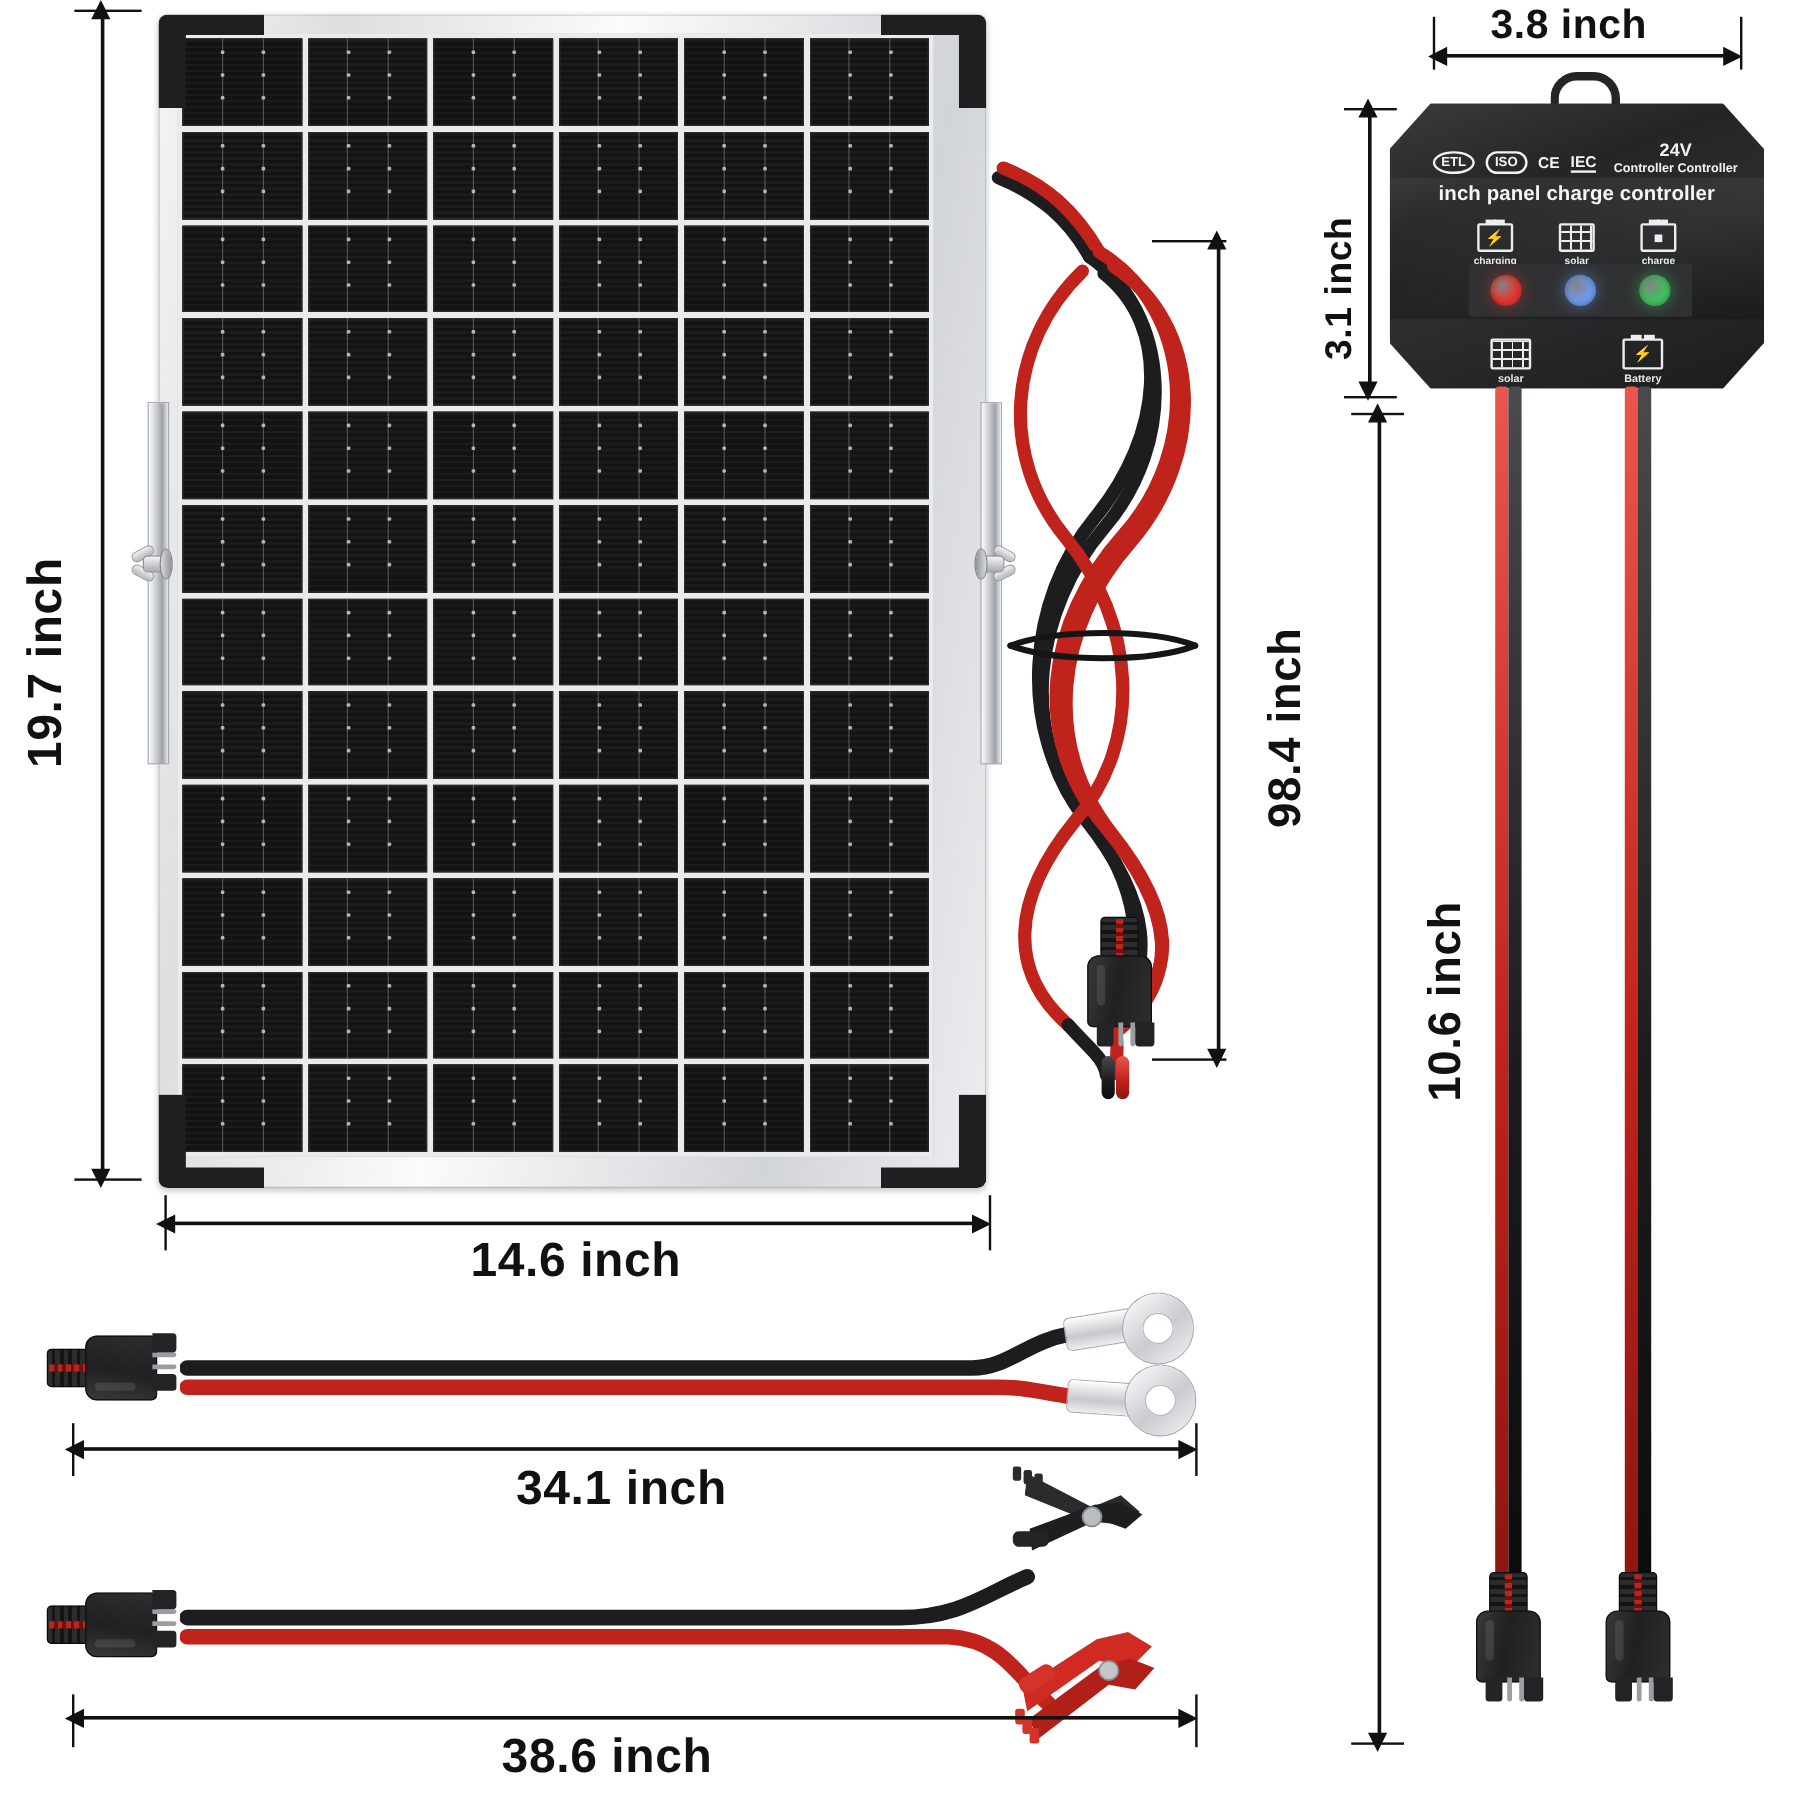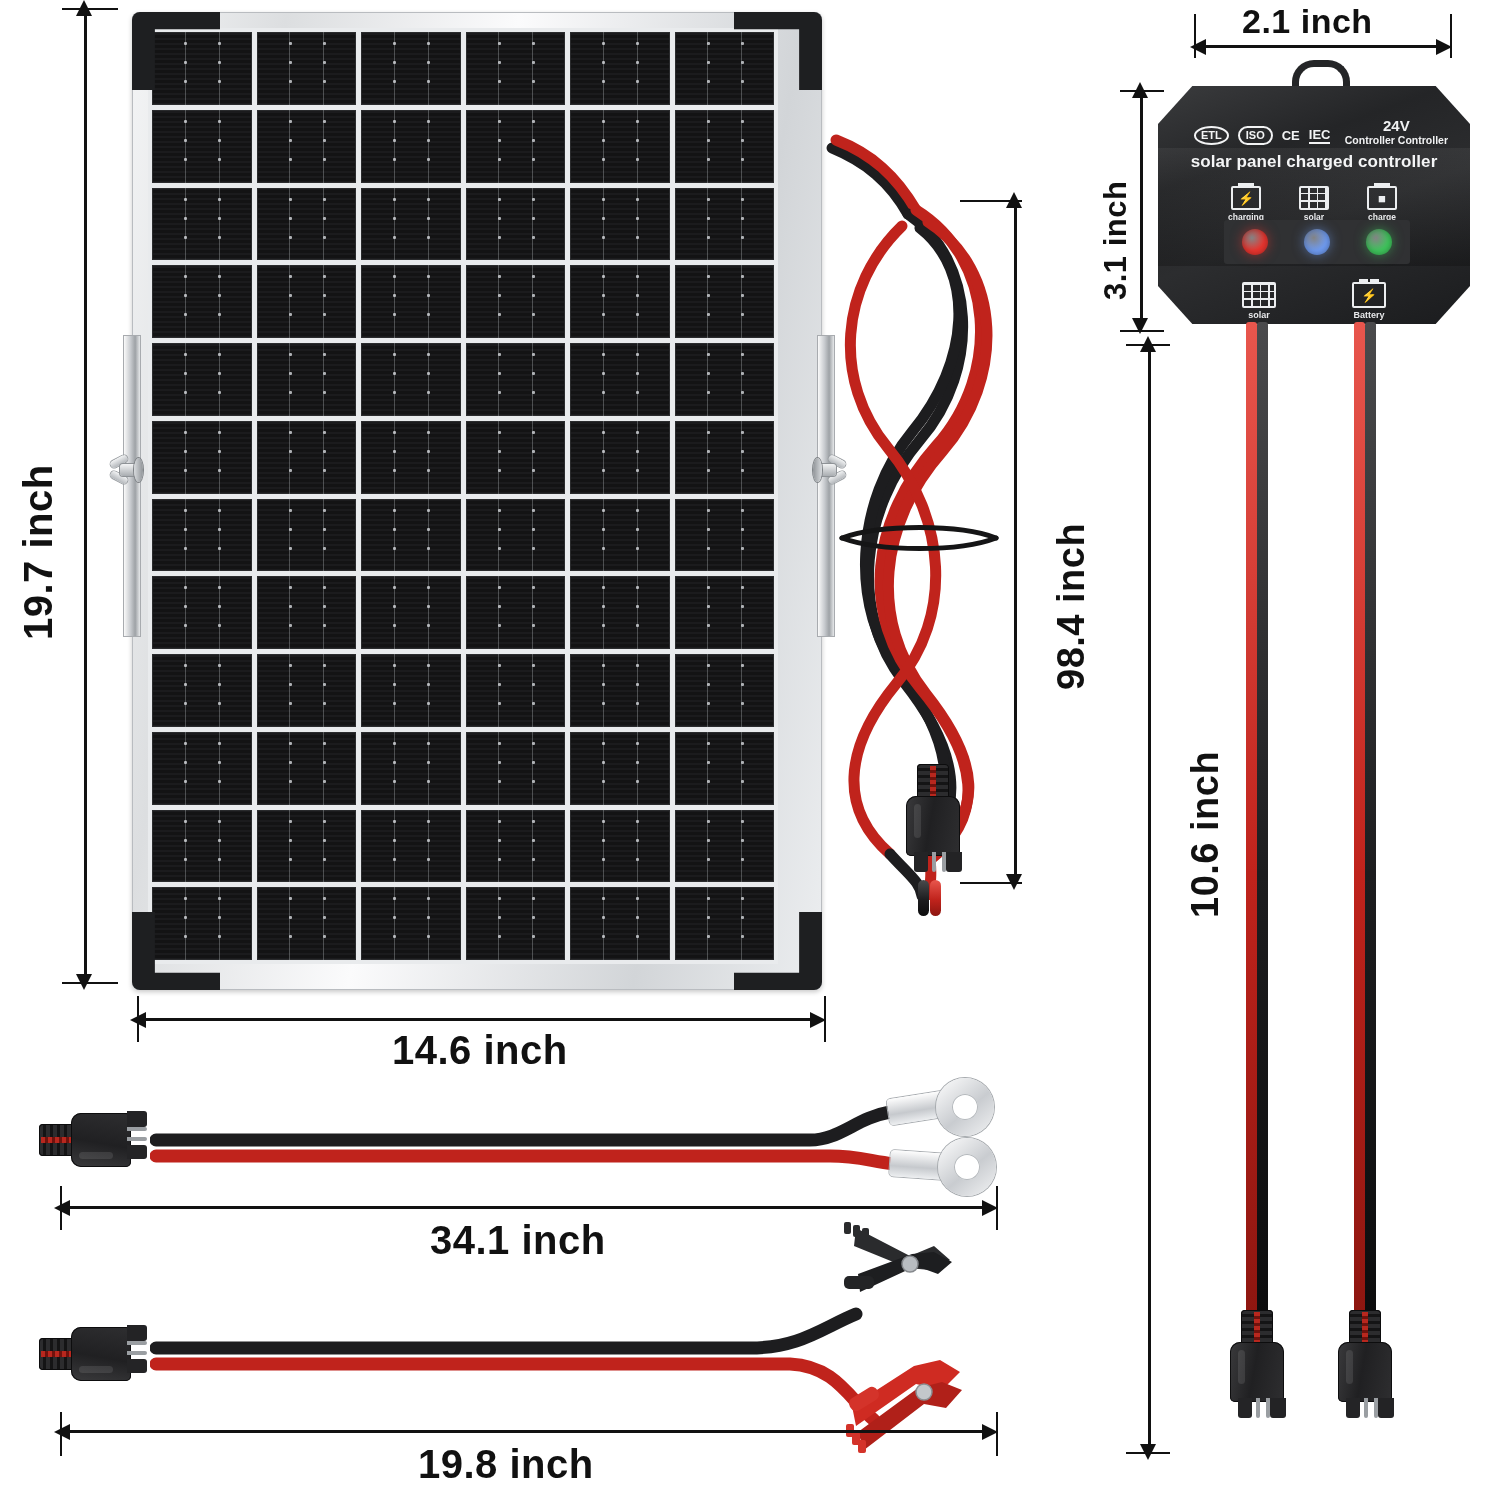--- a/index.html
+++ b/index.html
@@ -858,28 +858,28 @@
       </g>
       <rect x="6" y="62" width="32" height="14" rx="6" fill="#d4332a" transform="rotate(-32 22 69)"></rect>
     </svg>
   </div>
 
   <div class="tick-v" style="left:60px;top:1412px;height:44px;"></div>
   <div class="tick-v" style="left:996px;top:1412px;height:44px;"></div>
   <div class="dim-h" style="left:66px;top:1430px;width:925px;"></div>
   <div class="arrow ar-left" style="left:54px;top:1424px;"></div>
   <div class="arrow ar-right" style="left:982px;top:1424px;"></div>
-  <div class="dim-label" style="left:418px;top:1442px;font-size:40px;">19.8 inch</div>
+  <div class="dim-label" style="left:418px;top:1442px;font-size:40px;">38.6 inch</div>
 
   <div class="tick-v" style="left:1194px;top:14px;height:44px;"></div>
   <div class="tick-v" style="left:1450px;top:14px;height:44px;"></div>
   <div class="dim-h" style="left:1200px;top:45px;width:245px;"></div>
   <div class="arrow ar-left" style="left:1190px;top:39px;"></div>
   <div class="arrow ar-right" style="left:1436px;top:39px;"></div>
-  <div class="dim-label" style="left:1242px;top:2px;font-size:34px;">2.1 inch</div>
+  <div class="dim-label" style="left:1242px;top:2px;font-size:34px;">3.8 inch</div>
 
   <div class="tick-h" style="left:1120px;top:90px;width:44px;"></div>
   <div class="tick-h" style="left:1120px;top:330px;width:44px;"></div>
   <div class="dim-v" style="left:1140px;top:96px;height:228px;"></div>
   <div class="arrow ar-up" style="left:1132px;top:82px;"></div>
   <div class="arrow ar-down" style="left:1132px;top:318px;"></div>
   <div class="dim-label rot90" style="left:1098px;top:300px;font-size:31px;">3.1 inch</div>
 
   <div id="ctrl-assembly">
     <div class="hook"></div>
@@ -890,21 +890,21 @@
         <span class="cert iso">ISO</span>
         <span class="cert">CE</span>
         <span class="cert iec">IEC</span>
       </div>
 
       <div class="ctrl-volt">
         <div class="v">24V</div>
         <div class="wp">Controller Controller</div>
       </div>
 
-      <div class="ctrl-title">solar panel charged controller</div>
+      <div class="ctrl-title">inch panel charge controller</div>
 
       <div class="led-icons">
         <div class="led-ic">
           <div class="glyph">
             <div class="bat-ic">
                 <i>⚡</i>
               </div>
           </div>
           <div class="cap">charging</div>
         </div>

